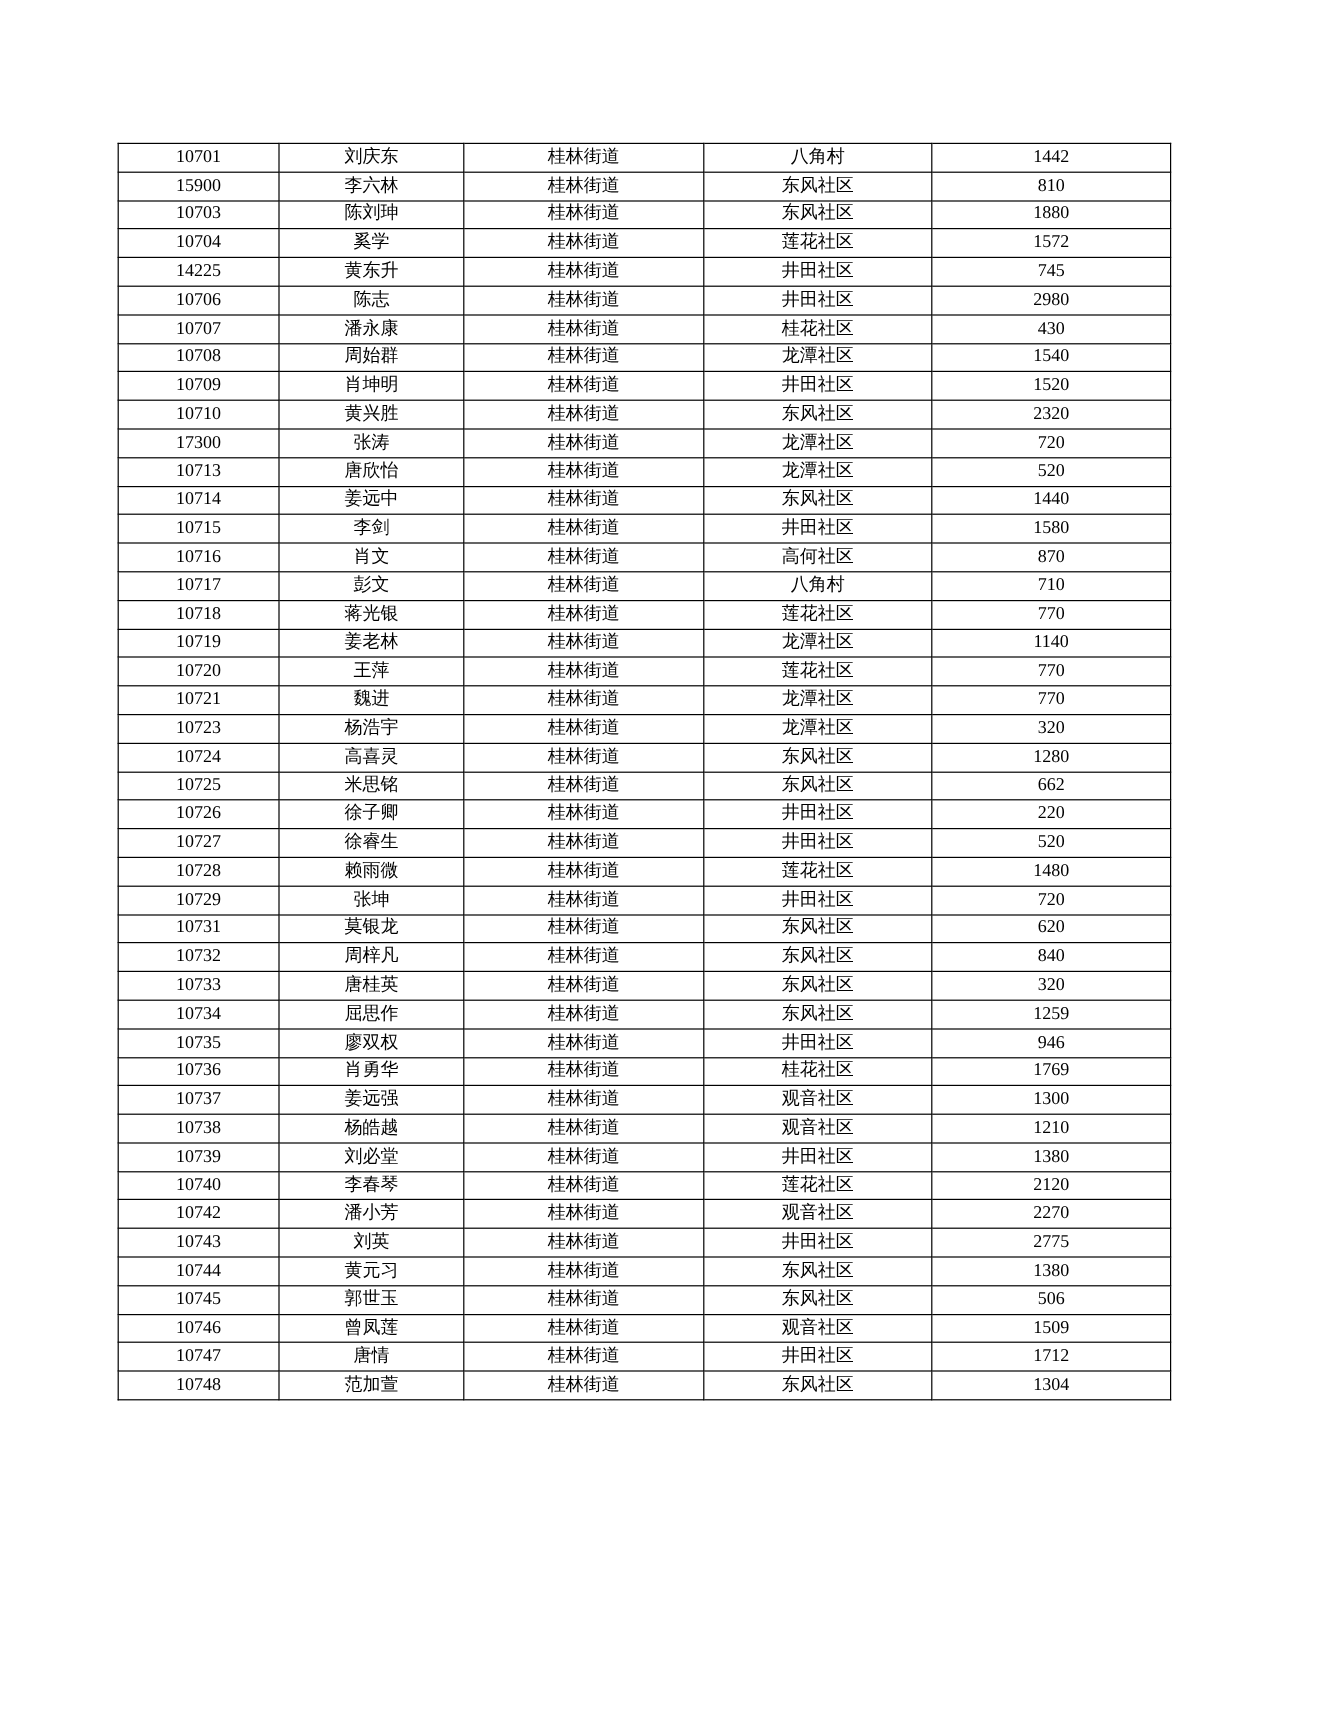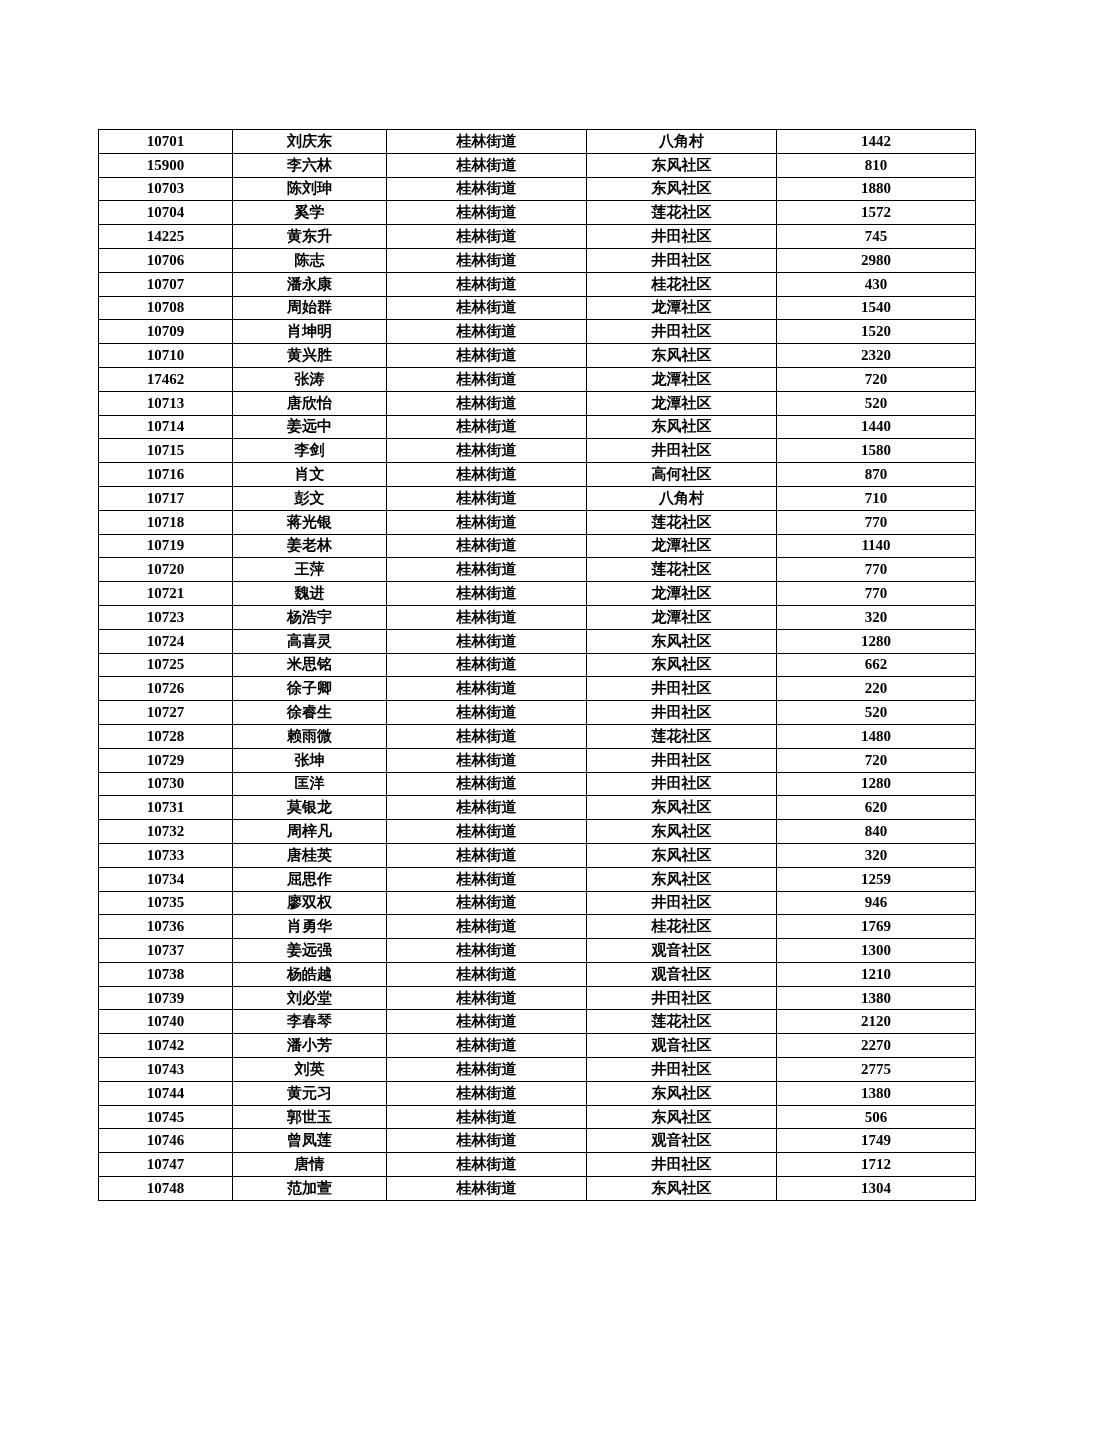--- a/index.html
+++ b/index.html
@@ -17,25 +17,24 @@
   .page {
     position: absolute;
     left: 0; top: 0;
     width: 1105px;
     height: 1429px;
     background: #ffffff;
   }
   table.data-table {
     position: absolute;
     left: 98px;
-    top: 129px;
+    top: 119px;
     width: 877px;
     border-collapse: collapse;
     table-layout: fixed;
-    font-weight: bold;
   }
   table.data-table td {
     border: 1px solid #000000;
     height: 22.8px;
     padding: 0;
     text-align: center;
     vertical-align: middle;
     font-size: 15px;
     line-height: 1;
     white-space: nowrap;
@@ -124,21 +123,21 @@
           <td>1520</td>
         </tr>
         <tr>
           <td>10710</td>
           <td>黄兴胜</td>
           <td>桂林街道</td>
           <td>东风社区</td>
           <td>2320</td>
         </tr>
         <tr>
-          <td>17462</td>
+          <td>17300</td>
           <td>张涛</td>
           <td>桂林街道</td>
           <td>龙潭社区</td>
           <td>720</td>
         </tr>
         <tr>
           <td>10713</td>
           <td>唐欣怡</td>
           <td>桂林街道</td>
           <td>龙潭社区</td>
@@ -243,27 +242,20 @@
           <td>1480</td>
         </tr>
         <tr>
           <td>10729</td>
           <td>张坤</td>
           <td>桂林街道</td>
           <td>井田社区</td>
           <td>720</td>
         </tr>
         <tr>
-          <td>10730</td>
-          <td>匡洋</td>
-          <td>桂林街道</td>
-          <td>井田社区</td>
-          <td>1280</td>
-        </tr>
-        <tr>
           <td>10731</td>
           <td>莫银龙</td>
           <td>桂林街道</td>
           <td>东风社区</td>
           <td>620</td>
         </tr>
         <tr>
           <td>10732</td>
           <td>周梓凡</td>
           <td>桂林街道</td>
@@ -352,21 +344,21 @@
           <td>郭世玉</td>
           <td>桂林街道</td>
           <td>东风社区</td>
           <td>506</td>
         </tr>
         <tr>
           <td>10746</td>
           <td>曾凤莲</td>
           <td>桂林街道</td>
           <td>观音社区</td>
-          <td>1749</td>
+          <td>1509</td>
         </tr>
         <tr>
           <td>10747</td>
           <td>唐情</td>
           <td>桂林街道</td>
           <td>井田社区</td>
           <td>1712</td>
         </tr>
         <tr>
           <td>10748</td>

